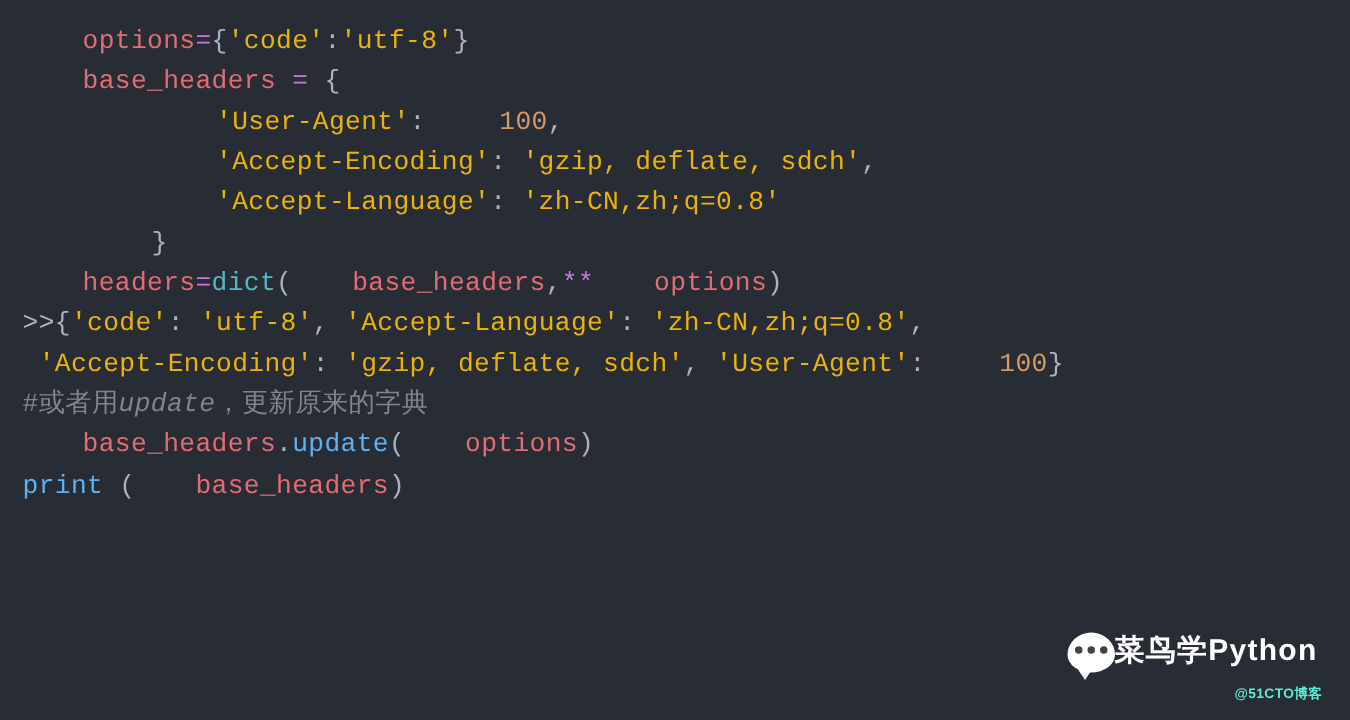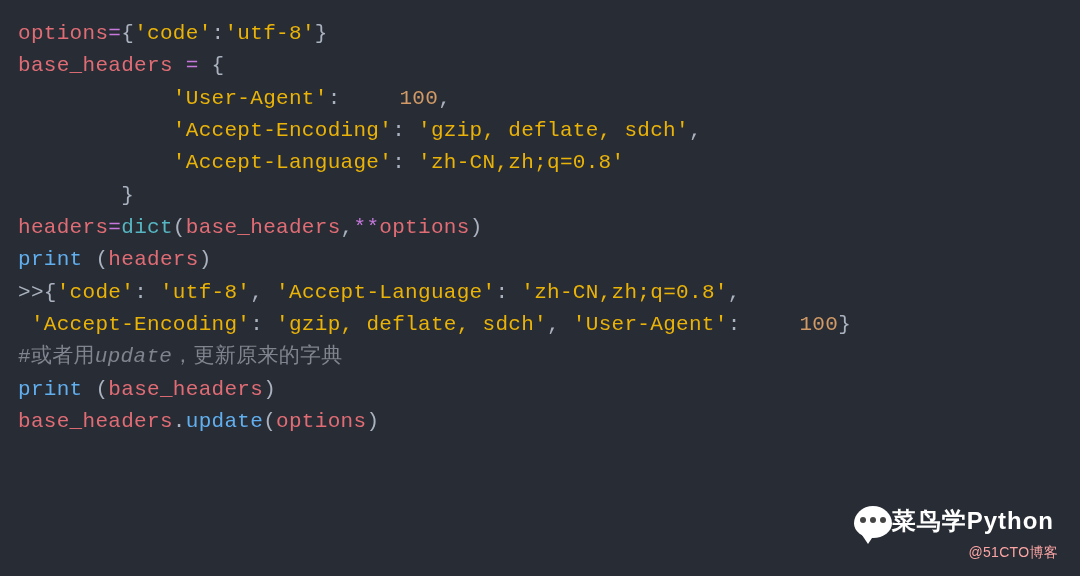--- a/index.html
+++ b/index.html
@@ -10,21 +10,21 @@
     font-family: "Courier New", Consolas, monospace;
     font-size: 21px;
     line-height: 1.54;
     color: #abb2bf;
     padding: 18px 18px;
     position: relative;
     overflow: hidden;
     letter-spacing: 0.3px;
   }
   .line { white-space: pre; }
-  .kw-var { color: #e06c75; }        
+  .kw-var { color: #e06c75; margin-left: 48px; }        
   .str    { color: #eab308; }        
   .num    { color: #d19a66; margin-left: 46px; }        
   .fn     { color: #61afef; }        
   .builtin{ color: #56b6c2; }        
   .op, .punc { color: #abb2bf; }     
   .eq     { color: #c678dd; }        
   .cmt    { color: #7f848e; }
   .cmt-it { font-style: italic; }
 
   .watermark-logo {
@@ -66,23 +66,24 @@
   .watermark-logo .dots span {
     width: 6px; height: 6px;
     background: #444;
     border-radius: 50%;
     display: block;
   }
   .watermark-text {
     position: absolute;
     right: 22px;
     bottom: 12px;
-    color: #fca5a5;
-    font-size: 14px;
+    color: #5eead4;
+    font-size: 11px;
     font-family: sans-serif;
+    font-weight: bold;
   }
 </style>
 </head>
 <body>
 
 <div class="code-block">
 
   <div class="line"><span class="kw-var">options</span><span class="eq">=</span><span class="punc">{</span><span class="str">'code'</span><span class="punc">:</span><span class="str">'utf-8'</span><span class="punc">}</span></div>
 
   <div class="line"><span class="kw-var">base_headers</span><span class="eq"> = </span><span class="punc">{</span></div>
@@ -93,33 +94,32 @@
 
   <div class="line"><span>            </span><span class="str">'Accept-Language'</span><span class="punc">: </span><span class="str">'zh-CN,zh;q=0.8'</span></div>
 
   <div class="line"><span>        </span><span class="punc">}</span></div>
 
   <div class="line"></div>
 
 
   <div class="line"><span class="kw-var">headers</span><span class="eq">=</span><span class="builtin">dict</span><span class="punc">(</span><span class="kw-var">base_headers</span><span class="punc">,</span><span class="eq">**</span><span class="kw-var">options</span><span class="punc">)</span></div>
 
-  <div class="line"><span class="fn">print</span><span> </span><span class="punc">(</span><span class="kw-var">headers</span><span class="punc">)</span></div>
 
   <div class="line"><span class="punc">&gt;&gt;{</span><span class="str">'code'</span><span class="punc">: </span><span class="str">'utf-8'</span><span class="punc">, </span><span class="str">'Accept-Language'</span><span class="punc">: </span><span class="str">'zh-CN,zh;q=0.8'</span><span class="punc">,</span></div>
 
   <div class="line"><span> </span><span class="str">'Accept-Encoding'</span><span class="punc">: </span><span class="str">'gzip, deflate, sdch'</span><span class="punc">, </span><span class="str">'User-Agent'</span><span class="punc">: </span><span class="num">100</span><span class="punc">}</span></div>
 
   <div class="line"></div>
 
   <div class="line"><span class="cmt">#</span><span class="cmt">或者用</span><span class="cmt cmt-it">update</span><span class="cmt">，更新原来的字典</span></div>
 
+  <div class="line"><span class="kw-var">base_headers</span><span class="punc">.</span><span class="fn">update</span><span class="punc">(</span><span class="kw-var">options</span><span class="punc">)</span></div>
+
   <div class="line"><span class="fn">print</span><span> </span><span class="punc">(</span><span class="kw-var">base_headers</span><span class="punc">)</span></div>
-
-  <div class="line"><span class="kw-var">base_headers</span><span class="punc">.</span><span class="fn">update</span><span class="punc">(</span><span class="kw-var">options</span><span class="punc">)</span></div>
 
 </div>
 
 <div class="watermark-logo">
   <div class="bubble">
     <div class="dots">
         <span></span>
         <span></span>
         <span></span>
       </div>

